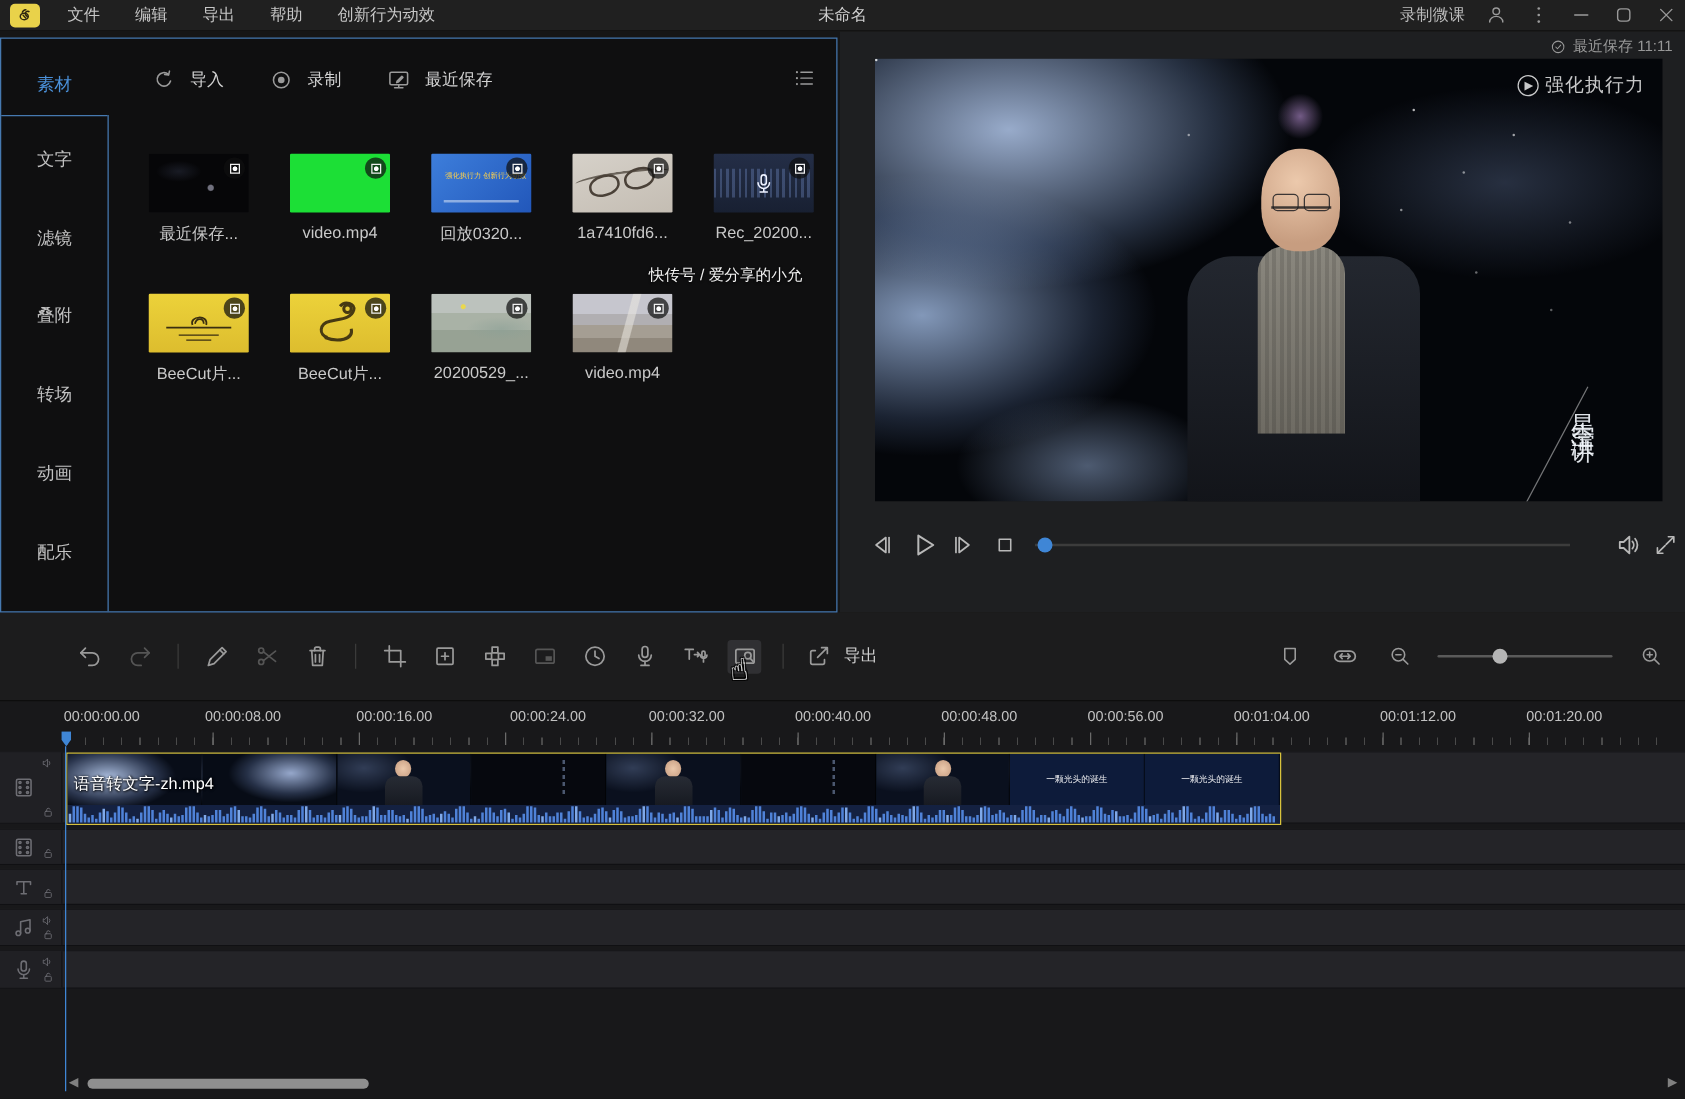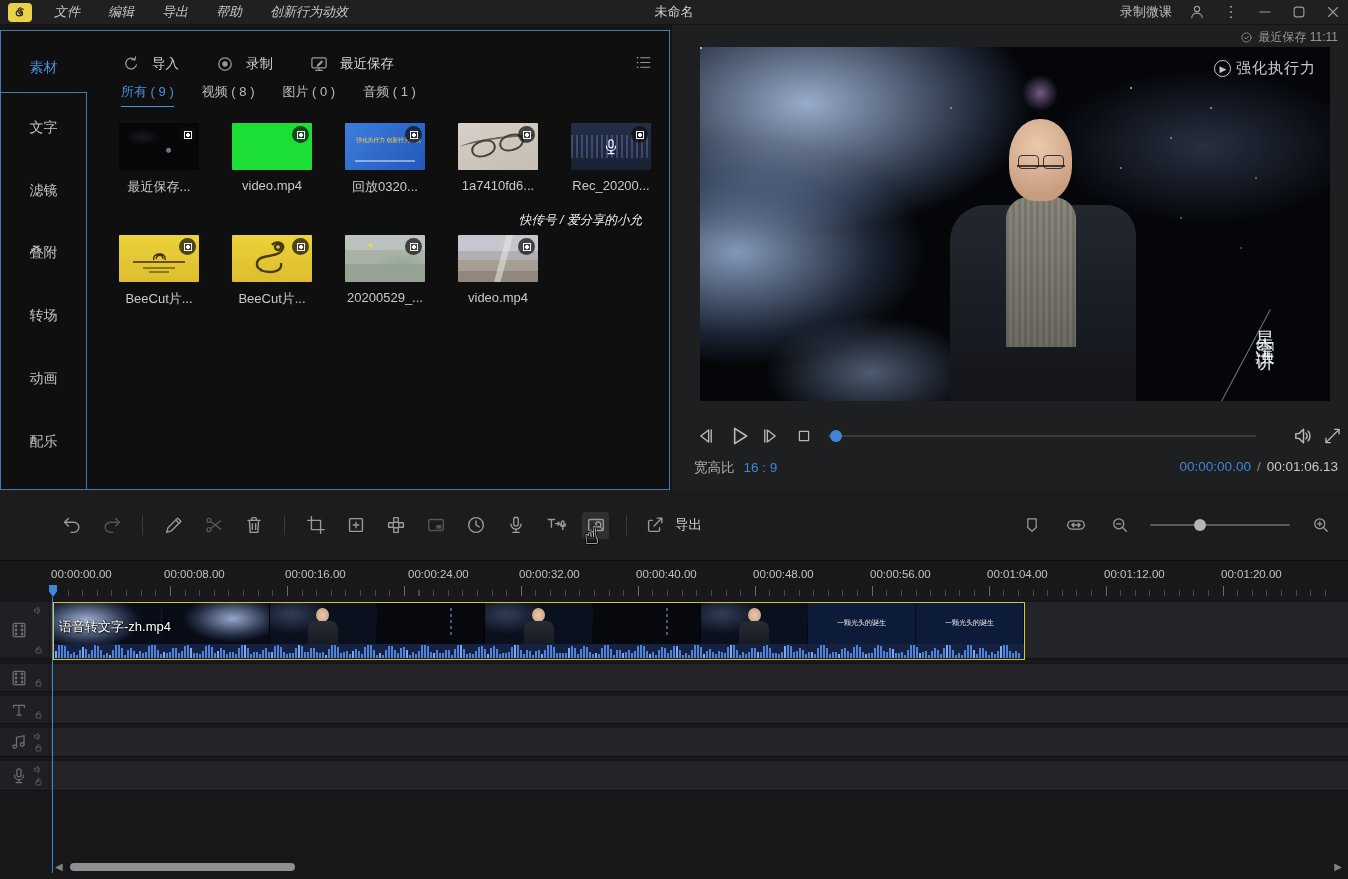--- a/index.html
+++ b/index.html
@@ -13,21 +13,21 @@
   .ic { display:inline-flex; align-items:center; justify-content:center; color:#9a9a9a; flex:none; }
   .ic svg { width:100%; height:100%; display:block; }
   .dim { color:#555 !important; }
 
   
   #titlebar { position:absolute; left:0; top:0; width:1348px; height:25px;
     background:#202020; border-bottom:1px solid #131313; display:flex; align-items:center; z-index:50; }
   #logo { width:24px; height:19px; margin-left:8px; background:#e9d24a; border-radius:4px;
     display:flex; align-items:center; justify-content:center; }
   #menus { display:flex; gap:28px; margin-left:22px; color:#c6c6c6; }
-  .menu-item { cursor:default;font-style:italic; }
+  .menu-item { cursor:default; }
   #win-title { position:absolute; left:50%; transform:translateX(-50%); color:#cfcfcf; }
   #tb-right { position:absolute; right:6px; display:flex; align-items:center; gap:16px; color:#b5b5b5; }
   .winbtn { width:18px; height:18px; }
 
   
   #media-panel { position:absolute; left:0; top:30px; width:670px; height:460px;
     background:#0f0f10; border:1px solid #4679b0; z-index:5; }
   .rail-hline { position:absolute; left:0; top:61px; width:85px; border-top:1px solid #4679b0; }
   .rail-vline { position:absolute; left:85px; top:61px; bottom:0; border-left:1px solid #4679b0; }
   .rail-item { position:absolute; left:0; width:85px; text-align:center; font-size:14px; color:#c2c2c2; cursor:pointer; }
@@ -69,21 +69,21 @@
   .t-bee { background:linear-gradient(#ecd23a,#ddbd2e); display:flex; align-items:center; justify-content:center; }
   .t-aerial { background:
       radial-gradient(circle 2px at 32% 22%, #ead84e 0 1.6px, transparent 2.4px),
       radial-gradient(ellipse 40px 14px at 70% 60%, rgba(140,160,150,.6), transparent 70%),
       linear-gradient(#bcc2bd 0 32%, #a9b2a6 32% 62%, #97a294 62%); }
   .t-beach { background:
       linear-gradient(105deg, transparent 52%, rgba(235,232,225,.55) 53% 59%, transparent 60%),
       linear-gradient(#c6c6ce 0 34%, #b1afb2 34% 54%, #a59e93 54% 76%, #90887c 76%); }
 
   #media-tooltip { position:absolute; left:518px; top:181px; color:#f2f2f2; font-size:12.5px;
-    white-space:nowrap; z-index:30; text-shadow:0 1px 2px #000;font-style:italic; }
+    white-space:nowrap; z-index:30; text-shadow:0 1px 2px #000; }
 
   
   #preview-panel { position:absolute; left:672px; top:25px; width:676px; height:465px; background:#1e1f21; }
   #saved { position:absolute; right:10px; top:4px; display:flex; align-items:center; gap:5px;
     color:#979797; font-size:12px; }
   #video { position:absolute; left:28px; top:22px; width:630px; height:354px; background:
       radial-gradient(circle 26px at 54% 13%, rgba(205,160,235,.55), transparent 70%),
       radial-gradient(ellipse 300px 170px at 17% 16%, rgba(178,200,236,.85), rgba(125,155,205,.28) 55%, transparent 75%),
       radial-gradient(ellipse 250px 150px at 6% 58%, rgba(162,188,228,.8), rgba(110,140,195,.22) 55%, transparent 75%),
       radial-gradient(ellipse 150px 80px at 27% 92%, rgba(150,175,215,.5), transparent 70%),
@@ -279,26 +279,20 @@
       </div>
     </div>
   <span class="ic" id="listview-btn">
       <svg viewBox="0 0 24 24" fill="none" stroke="currentColor" stroke-width="1.5" stroke-linecap="round" stroke-linejoin="round">
         <circle cx="4.5" cy="6" r="1.1" fill="currentColor" stroke="none"></circle>
         <circle cx="4.5" cy="12" r="1.1" fill="currentColor" stroke="none"></circle>
         <circle cx="4.5" cy="18" r="1.1" fill="currentColor" stroke="none"></circle>
         <path d="M8.5 6 h11.5 M8.5 12 h11.5 M8.5 18 h11.5"></path>
       </svg>
     </span>
-  <div id="media-tabs">
-      <div class="m-tab on">所有 ( 9 )</div>
-      <div class="m-tab">视频 ( 8 )</div>
-      <div class="m-tab">图片 ( 0 )</div>
-      <div class="m-tab">音频 ( 1 )</div>
-    </div>
   <div id="media-grid">
       <div class="mi" style="left:118px;top:92px">
         <div class="thumb t-dark">
           <span class="badge">
             <span class="badge-sq"></span>
           </span>
         </div>
         <div class="mi-name">最近保存...</div>
       </div>
       <div class="mi" style="left:231px;top:92px">
@@ -446,26 +440,20 @@
           <path d="M16.8 6.8 a8 8 0 0 1 0 10.4"></path>
         </svg>
       </span>
     <span class="ic pv-btn" style="right:5px;width:21px;height:21px">
         <svg viewBox="0 0 24 24" fill="none" stroke="currentColor" stroke-width="1.5" stroke-linecap="round" stroke-linejoin="round">
           <path d="M14.5 4.5 H19.5 V9.5"></path>
           <path d="M9.5 19.5 H4.5 V14.5"></path>
           <path d="M19 5 l-6.5 6.5 M5 19 l6.5-6.5"></path>
         </svg>
       </span>
-  </div>
-  <div id="pv-info">
-    <div id="aspect"><span>宽高比</span><b>16 : 9</b></div>
-    <div id="pv-time">
-      <span class="cur">00:00:00.00</span><span class="sep">/</span><span class="tot">00:01:06.13</span>
-    </div>
   </div>
 </div>
 
 <div id="toolbar">
   <div id="tb-left">
       <span class="tb">
         <span class="ic" style="width:22px;height:22px">
           <svg viewBox="0 0 24 24" fill="none" stroke="currentColor" stroke-width="1.5" stroke-linecap="round" stroke-linejoin="round">
             <path d="M8 5 L4 9 L8 13"></path>
             <path d="M4 9 h10 a5.5 5.5 0 0 1 0 11 h-3"></path>

